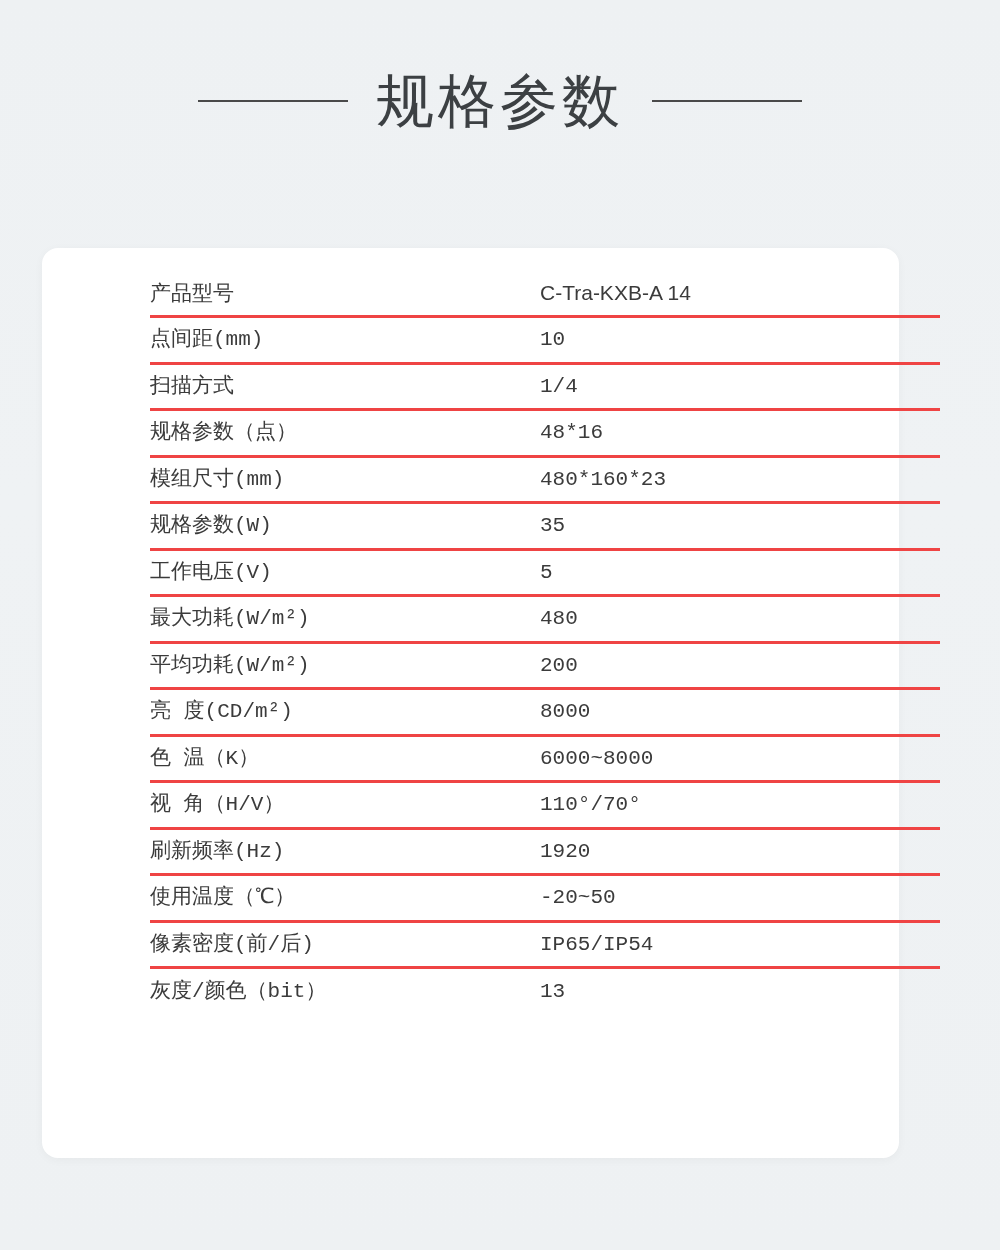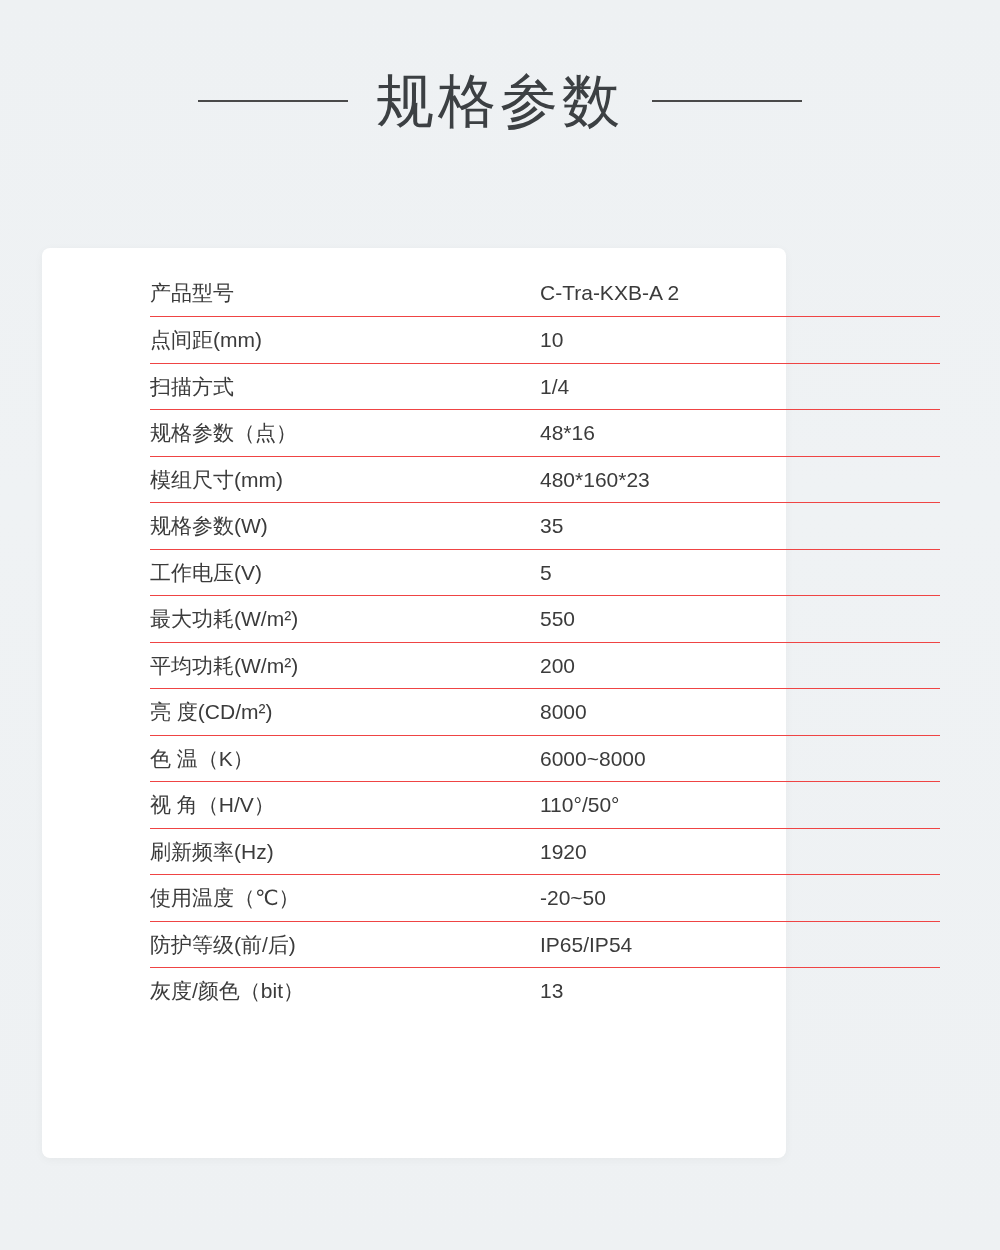--- a/index.html
+++ b/index.html
@@ -41,38 +41,39 @@
     letter-spacing: 4px;
     color: #3c4043;
     font-weight: 400;
     line-height: 1;
     white-space: nowrap;
   }
   .card {
     position: absolute;
     left: 42px;
     top: 248px;
-    width: 744px;
+    width: 857px;
     height: 910px;
     background: #ffffff;
-    border-radius: 8px;
+    border-radius: 16px;
     box-shadow: 0 2px 10px rgba(0,0,0,0.04);
   }
   .spec-table {
     position: absolute;
     left: 108px;
     top: 22px;
     width: 790px;
     border-collapse: collapse;
   }
   .spec-table tr {
     height: 46.5px;
   }
   .spec-table tr + tr td {
-    border-top: 1px solid #ef4444;
+    border-top: 3px solid #ef4444;
+    font-family: Liberation Mono, monospace;
   }
   .spec-table td {
     font-size: 21px;
     color: #3b3b3b;
     padding: 0;
     vertical-align: middle;
     line-height: 1.3;
     font-weight: 400;
   }
   .col-label {
@@ -93,21 +94,21 @@
     <span class="title-rule"></span>
     <span class="title-text">规格参数</span>
     <span class="title-rule"></span>
   </div>
 
   <div class="card">
     <table class="spec-table">
       <tbody>
           <tr>
             <td class="col-label">产品型号</td>
-            <td class="col-value">C-Tra-KXB-A 2</td>
+            <td class="col-value">C-Tra-KXB-A 14</td>
           </tr>
           <tr>
             <td class="col-label">点间距(mm)</td>
             <td class="col-value">10</td>
           </tr>
           <tr>
             <td class="col-label">扫描方式</td>
             <td class="col-value">1/4</td>
           </tr>
           <tr>
@@ -121,48 +122,48 @@
           <tr>
             <td class="col-label">规格参数(W)</td>
             <td class="col-value">35</td>
           </tr>
           <tr>
             <td class="col-label">工作电压(V)</td>
             <td class="col-value">5</td>
           </tr>
           <tr>
             <td class="col-label">最大功耗(W/m²)</td>
-            <td class="col-value">550</td>
+            <td class="col-value">480</td>
           </tr>
           <tr>
             <td class="col-label">平均功耗(W/m²)</td>
             <td class="col-value">200</td>
           </tr>
           <tr>
             <td class="col-label">亮 度(CD/m²)</td>
             <td class="col-value">8000</td>
           </tr>
           <tr>
             <td class="col-label">色 温（K）</td>
             <td class="col-value">6000~8000</td>
           </tr>
           <tr>
             <td class="col-label">视 角（H/V）</td>
-            <td class="col-value">110°/50°</td>
+            <td class="col-value">110°/70°</td>
           </tr>
           <tr>
             <td class="col-label">刷新频率(Hz)</td>
             <td class="col-value">1920</td>
           </tr>
           <tr>
             <td class="col-label">使用温度（℃）</td>
             <td class="col-value">-20~50</td>
           </tr>
           <tr>
-            <td class="col-label">防护等级(前/后)</td>
+            <td class="col-label">像素密度(前/后)</td>
             <td class="col-value">IP65/IP54</td>
           </tr>
           <tr>
             <td class="col-label">灰度/颜色（bit）</td>
             <td class="col-value">13</td>
           </tr>
         </tbody>
     </table>
   </div>
 

